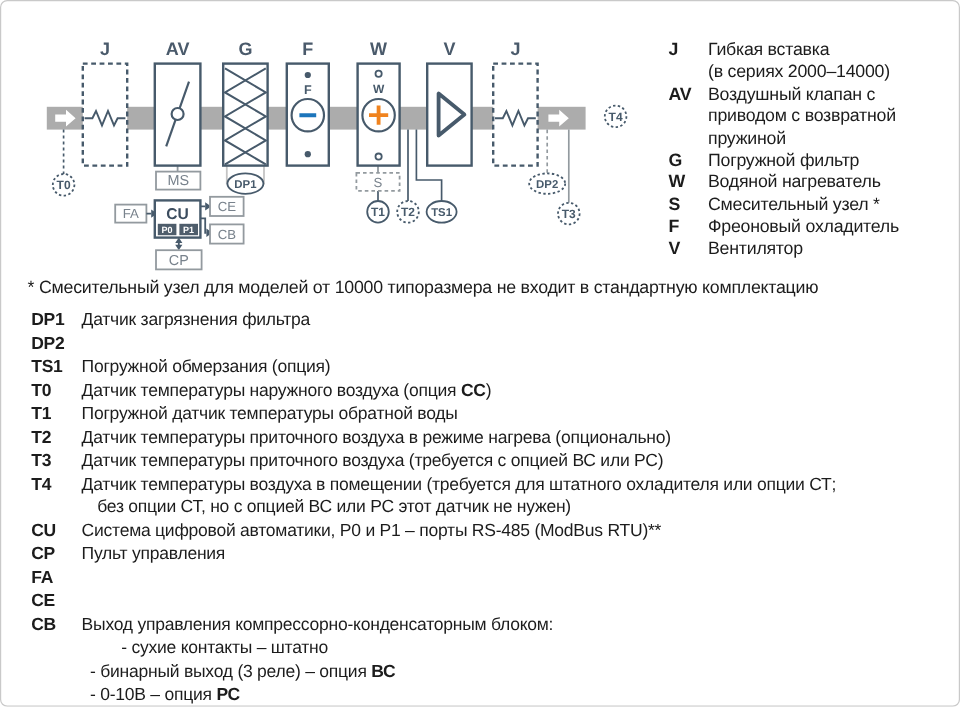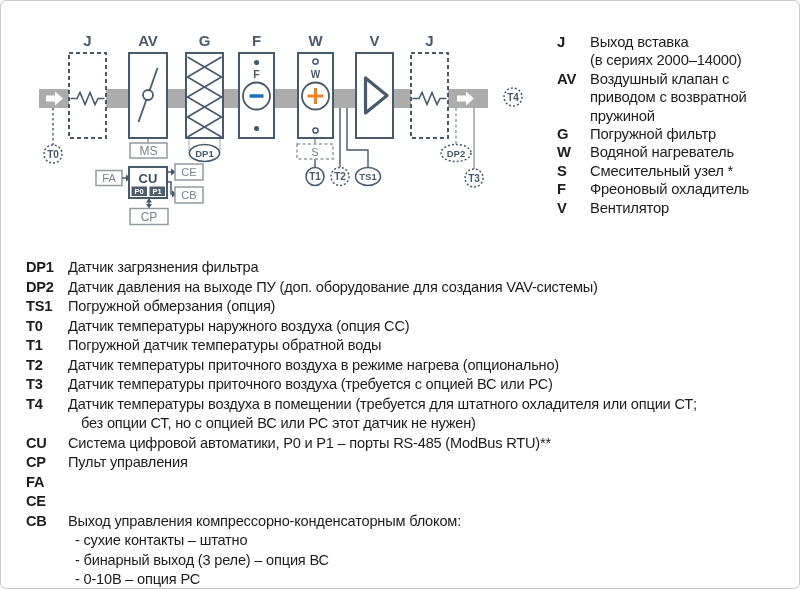--- a/index.html
+++ b/index.html
@@ -19,21 +19,21 @@
   .footnote{
     position:absolute;left:22px;top:231px;width:770px;
     font-size:14.8px;letter-spacing:-0.2px;white-space:nowrap;
   }
   .definitions{
     position:absolute;left:25px;top:257px;width:770px;
     font-size:14.6px;line-height:19.5px;letter-spacing:-0.2px;
   }
   .def-row{display:flex;white-space:nowrap;}
   .def-abbr{flex:none;width:42px;font-weight:bold;}
-  .b{font-weight:normal;}
+  .b{font-weight:bold;}
   text{font-family:"Liberation Sans",sans-serif;}
 </style>
 </head>
 <body>
 
 <div class="page">
 
   <svg class="diagram-svg" width="540" height="235" viewBox="0 0 540 235">
 
     <rect x="38" y="88" width="449" height="19" fill="#acacac"></rect>
@@ -186,21 +186,21 @@
     <g>
       <rect x="129" y="207.5" width="38" height="16" fill="#ffffff" stroke="#939a9f" stroke-width="1.5"></rect>
       <text x="148" y="219.5" font-size="12" fill="#78828c" text-anchor="middle">CP</text>
     </g>
   </svg>
 
   <div class="legend" id="legend">
       <div class="legend-row">
         <span class="legend-abbr">J</span>
         <div class="legend-lines">
-          <div>Выход вставка</div>
+          <div>Гибкая вставка</div>
           <div>(в сериях 2000–14000)</div>
         </div>
       </div>
       <div class="legend-row">
         <span class="legend-abbr">AV</span>
         <div class="legend-lines">
           <div>Воздушный клапан с</div>
           <div>приводом с возвратной</div>
           <div>пружиной</div>
         </div>
@@ -230,29 +230,29 @@
         </div>
       </div>
       <div class="legend-row">
         <span class="legend-abbr">V</span>
         <div class="legend-lines">
           <div>Вентилятор</div>
         </div>
       </div>
     </div>
 
+  <div class="footnote">* Смесительный узел для моделей от 10000 типоразмера не входит в стандартную комплектацию</div>
 
   <div class="definitions" id="definitions">
       <div class="def-row">
         <span class="def-abbr">DP1</span>
         <span class="def-text"><span>Датчик загрязнения фильтра</span></span>
       </div>
       <div class="def-row">
         <span class="def-abbr">DP2</span>
-        <span class="def-text"><span>Датчик давления на выходе ПУ (доп. оборудование для создания VAV-системы)</span></span>
       </div>
       <div class="def-row">
         <span class="def-abbr">TS1</span>
         <span class="def-text"><span>Погружной обмерзания (опция)</span></span>
       </div>
       <div class="def-row">
         <span class="def-abbr">T0</span>
         <span class="def-text"><span>Датчик температуры наружного воздуха (опция </span><span class="b">СС</span><span>)</span></span>
       </div>
       <div class="def-row">
@@ -288,21 +288,21 @@
       </div>
       <div class="def-row">
         <span class="def-abbr">CE</span>
       </div>
       <div class="def-row">
         <span class="def-abbr">CB</span>
         <span class="def-text"><span>Выход управления компрессорно-конденсаторным блоком:</span></span>
       </div>
       <div class="def-row">
         <span class="def-abbr"></span>
-        <span class="def-text" style="padding-left: 7px;"><span>- сухие контакты – штатно</span></span>
+        <span class="def-text" style="padding-left: 7px; margin-left: 26px;"><span>- сухие контакты – штатно</span></span>
       </div>
       <div class="def-row">
         <span class="def-abbr"></span>
         <span class="def-text" style="padding-left: 7px;"><span>- бинарный выход (3 реле) – опция </span><span class="b">ВС</span></span>
       </div>
       <div class="def-row">
         <span class="def-abbr"></span>
         <span class="def-text" style="padding-left: 7px; text-align: right;"><span>- 0-10В – опция </span><span class="b">РС</span></span>
       </div>
     </div>

